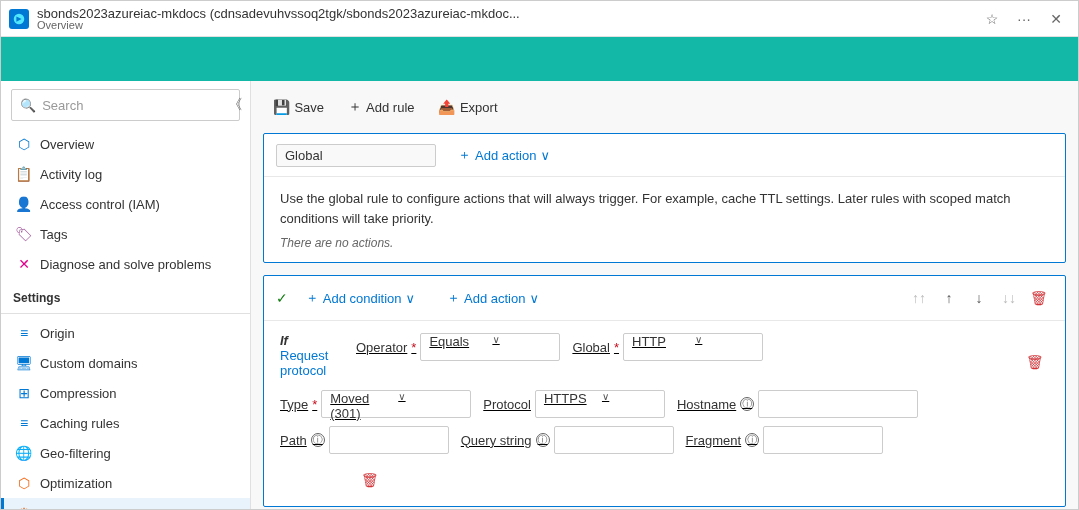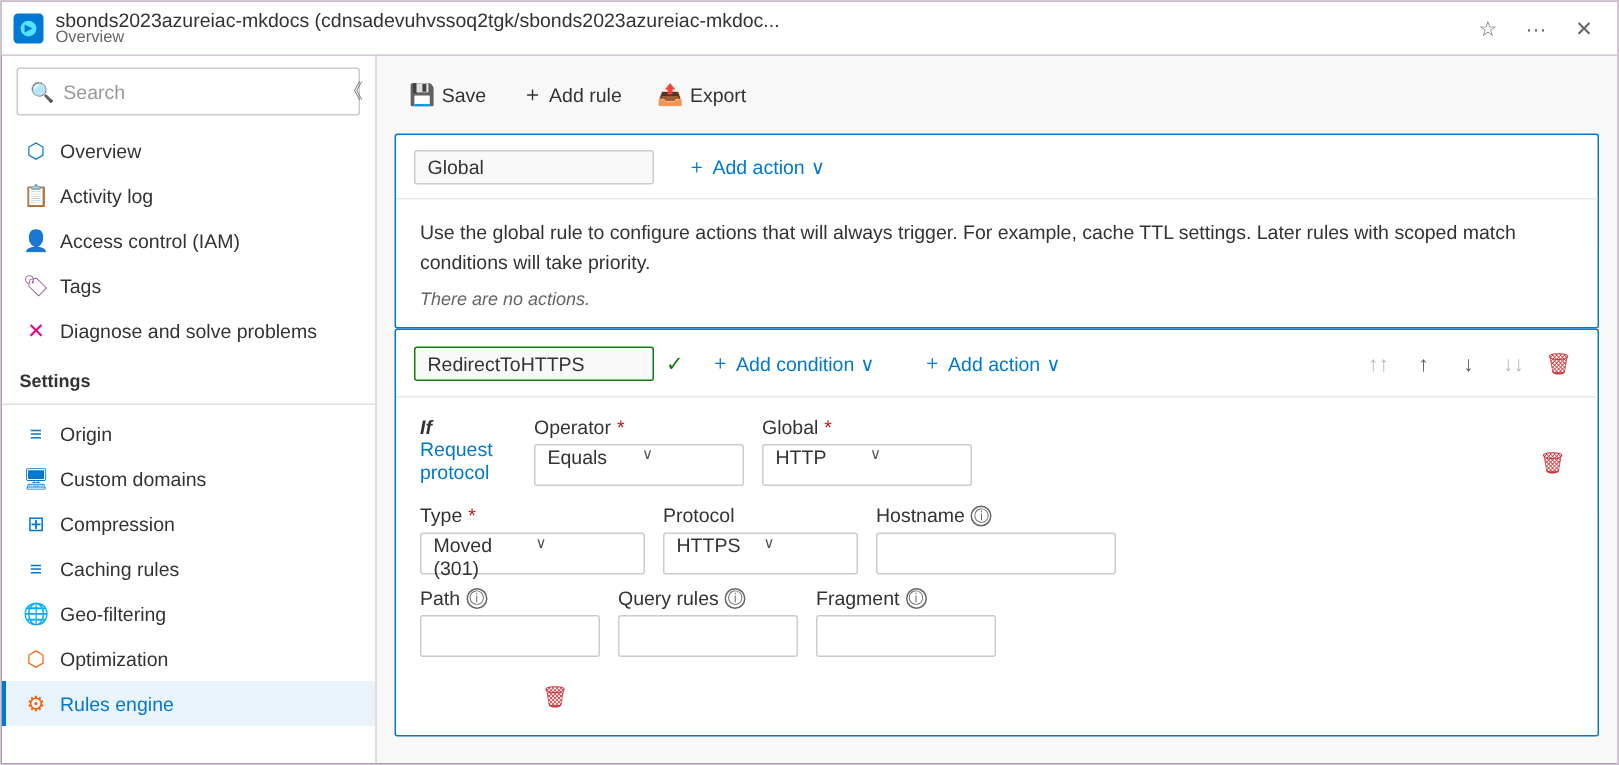--- a/index.html
+++ b/index.html
@@ -1,18 +1,18 @@
 <!DOCTYPE html>
 <html><head>
   <meta charset="utf-8">
   <style>
     * { box-sizing: border-box; margin: 0; padding: 0; font-family: 'Segoe UI', Arial, sans-serif; font-size: 13px; }
     body { background: #f3f2f1; overflow: hidden; }
     
-    .window { width: 1079px; height: 510px; background: #701a75; display: flex; flex-direction: column; border: 1px solid #ccc; }
+    .window { width: 1079px; height: 510px; background: #14b8a6; display: flex; flex-direction: column; border: 1px solid #ccc; gap: 44px; }
     
     
     .titlebar { background: #fff; border-bottom: 1px solid #e0e0e0; height: 36px; display: flex; align-items: center; padding: 0 8px; gap: 8px; }
     .titlebar-icon { width: 20px; height: 20px; background: #0078d4; border-radius: 3px; display: flex; align-items: center; justify-content: center; flex-shrink: 0; }
     .titlebar-icon svg { width: 14px; height: 14px; }
     .titlebar-text { flex: 1; font-size: 13px; color: #333; white-space: nowrap; overflow: hidden; text-overflow: ellipsis; }
     .titlebar-subtitle { font-size: 11px; color: #666; margin-top: -2px; }
     .titlebar-controls { display: flex; gap: 4px; margin-left: auto; }
     .titlebar-btn { width: 28px; height: 28px; border: none; background: transparent; cursor: pointer; display: flex; align-items: center; justify-content: center; font-size: 14px; color: #666; border-radius: 3px; }
     .titlebar-title-group { display: flex; flex-direction: column; }
@@ -36,21 +36,21 @@
 
     
     .content { flex: 1; padding: 12px; overflow-y: auto; background: #f8f8f8; }
     
     
     .toolbar { display: flex; align-items: center; gap: 4px; margin-bottom: 12px; }
     .toolbar-btn { display: flex; align-items: center; gap: 4px; padding: 5px 10px; border: none; background: transparent; cursor: pointer; color: #333; font-size: 13px; border-radius: 2px; }
     .toolbar-btn .icon { font-size: 14px; }
 
     
-    .rule-panel { border: 1px solid #0078d4; border-radius: 2px; background: #fff; }
+    .rule-panel { border: 1px solid #0078d4; border-radius: 2px; background: #fff; margin-bottom: 12px; }
     .rule-header { display: flex; align-items: center; padding: 8px 12px; gap: 8px; border-bottom: 1px solid #e8e8e8; }
     .rule-name-input { border: 1px solid #ccc; border-radius: 2px; padding: 3px 8px; font-size: 13px; width: 160px; color: #333; background: #f9f9f9; }
     .rule-name-input.has-check { border-color: #107c10; }
     .check-icon { color: #107c10; font-size: 14px; }
     .add-action-btn { display: flex; align-items: center; gap: 4px; padding: 4px 10px; border: none; background: transparent; cursor: pointer; color: #0078d4; font-size: 13px; margin-left: 4px; }
     .add-condition-btn { display: flex; align-items: center; gap: 4px; padding: 4px 10px; border: none; background: transparent; cursor: pointer; color: #0078d4; font-size: 13px; }
     .rule-actions { display: flex; align-items: center; gap: 2px; margin-left: auto; }
     .icon-btn { width: 28px; height: 28px; border: none; background: transparent; cursor: pointer; display: flex; align-items: center; justify-content: center; color: #555; font-size: 14px; border-radius: 2px; }
     .icon-btn.disabled { color: #bbb; cursor: default; }
     
@@ -59,21 +59,21 @@
     .no-actions { font-size: 12px; color: #666; font-style: italic; }
 
     
     .if-then-row { display: flex; align-items: flex-start; gap: 16px; margin-bottom: 12px; }
     .if-then-label { width: 60px; flex-shrink: 0; }
     .if-label { font-size: 13px; font-weight: 600; color: #333; display: block; font-style: italic; }
     .then-label { font-size: 13px; font-weight: 600; color: #333; display: block; }
     .sub-label { font-size: 13px; color: #0078d4; font-weight: 500; }
     
     .fields-row { display: flex; align-items: flex-end; gap: 12px; flex: 1; }
-    .field-group { display: flex; flex-direction: column; gap: 4px; }
+    .field-group { display: flex; flex-direction: row; gap: 4px; text-decoration: underline; }
     .field-label { font-size: 12px; color: #333; display: flex; align-items: center; gap: 4px; }
     .required { color: #c50f1f; }
     .info-icon { width: 14px; height: 14px; border-radius: 50%; border: 1px solid #666; display: inline-flex; align-items: center; justify-content: center; font-size: 10px; color: #666; cursor: pointer; }
     .styled-select { display: flex; align-items: flex-start; border: 1px solid #ccc; border-radius: 2px; background: #fff; height: 28px; padding: 0 8px; gap: 4px; cursor: pointer; min-width: 130px; }
     .styled-select span { flex: 1; font-size: 13px; color: #333; }
     .styled-select .chev { font-size: 10px; color: #555; }
     
     .text-input { border: 1px solid #ccc; border-radius: 2px; height: 28px; padding: 0 8px; font-size: 13px; color: #333; background: #fff; outline: none; }
     .text-input.wide { width: 160px; }
     .text-input.medium { width: 120px; }
@@ -202,21 +202,20 @@
           </button>
         </div>
         <div class="rule-body">
           <p class="global-description">Use the global rule to configure actions that will always trigger. For example, cache TTL settings. Later rules with scoped match conditions will take priority.</p>
           <p class="no-actions">There are no actions.</p>
         </div>
       </div>
 
       <div class="rule-panel">
         <div class="rule-header">
-          <input type="text" class="rule-name-input has-check" value="RedirectToHTTPS" style="">
           <span class="check-icon">✓</span>
           <button class="add-condition-btn">
             <span>＋</span>
             <span>Add condition</span>
             <span>∨</span>
           </button>
           <button class="add-action-btn">
             <span>＋</span>
             <span>Add action</span>
             <span>∨</span>
@@ -294,21 +293,21 @@
               <div class="fields-row">
                 <div class="field-group">
                   <div class="field-label">
                     <span>Path</span>
                     <span class="info-icon">ⓘ</span>
                   </div>
                   <input type="text" class="text-input medium" style="">
                 </div>
                 <div class="field-group">
                   <div class="field-label">
-                    <span>Query rules</span>
+                    <span>Query string</span>
                     <span class="info-icon">ⓘ</span>
                   </div>
                   <input type="text" class="text-input medium" style="">
                 </div>
                 <div class="field-group">
                   <div class="field-label">
                     <span>Fragment</span>
                     <span class="info-icon">ⓘ</span>
                   </div>
                   <input type="text" class="text-input medium" style="">

